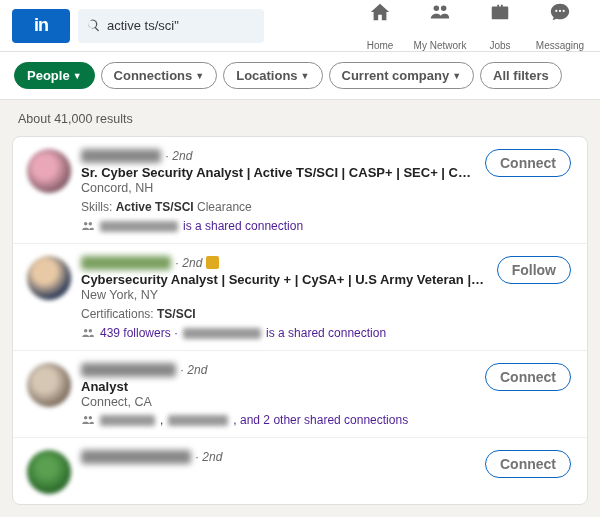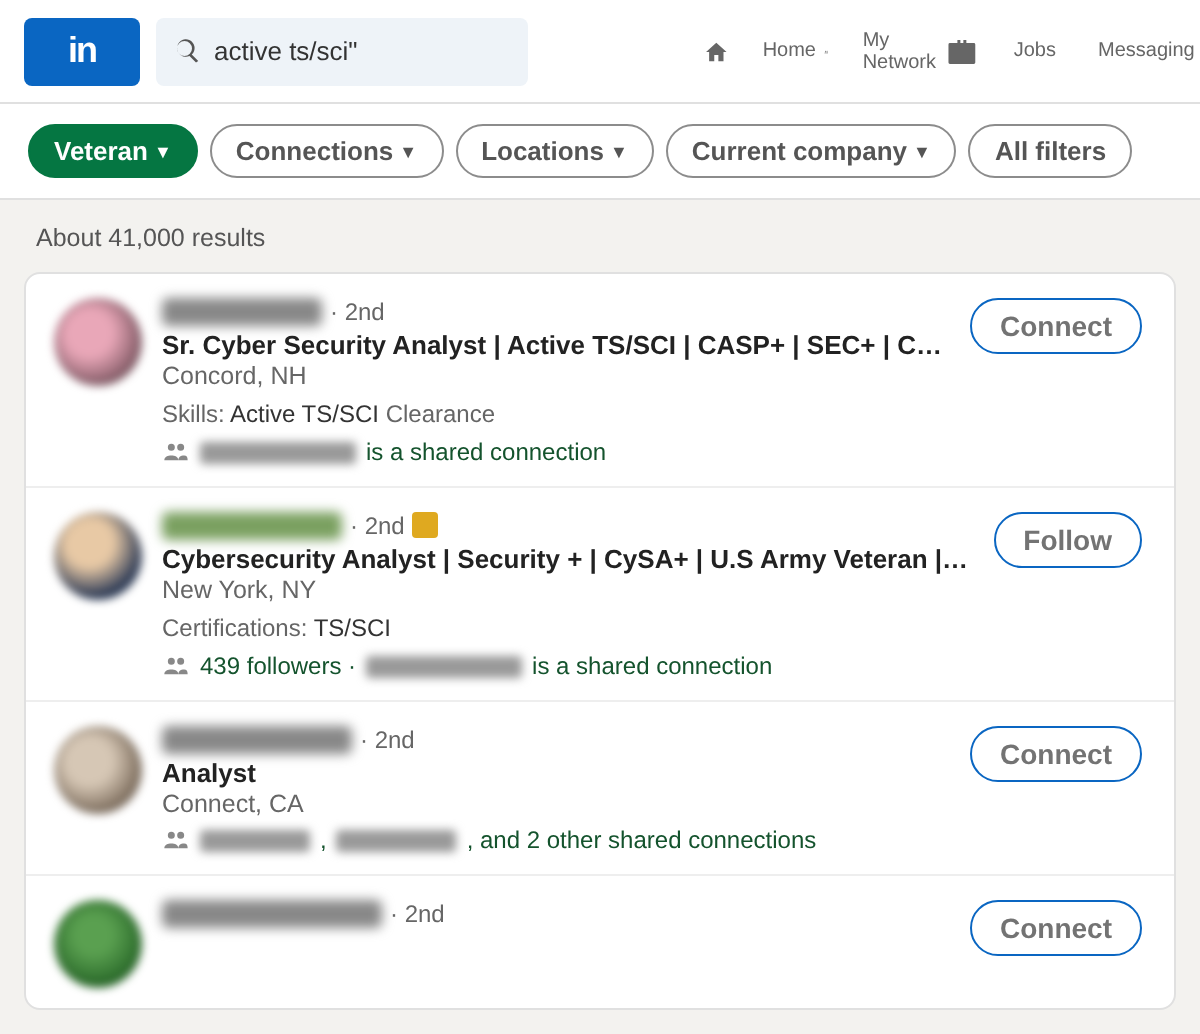--- a/index.html
+++ b/index.html
@@ -3,45 +3,45 @@
 <meta charset="utf-8">
 <style>
   * { box-sizing: border-box; margin: 0; padding: 0; font-family: -apple-system, BlinkMacSystemFont, "Segoe UI", Arial, sans-serif; }
   body { width: 600px; height: 517px; background: #f3f2ef; overflow: hidden; }
   .topbar { background: #fff; height: 52px; display: flex; align-items: center; padding: 0 12px; border-bottom: 1px solid #e0e0e0; }
   .logo { width: 58px; height: 34px; background: #0a66c2; color: #fff; border-radius: 4px; display: flex; align-items: center; justify-content: center; font-weight: 700; font-size: 18px; letter-spacing: -1px; }
   .searchbox { margin-left: 8px; background: #eef3f8; border-radius: 4px; height: 34px; width: 186px; display: flex; align-items: center; padding: 0 8px; color: #333; font-size: 13px; }
   .searchbox svg { width: 15px; height: 15px; margin-right: 6px; fill: #555; }
   .spacer { flex: 1; }
   .navicons { display: flex; gap: 4px; }
-  .navitem { width: 56px; display: flex; flex-direction: row; align-items: center; font-size: 10px; color: #666; gap: 17px; cursor: pointer; }
+  .navitem { width: 56px; display: flex; flex-direction: column; align-items: center; font-size: 10px; color: #666; gap: 17px; cursor: pointer; }
   .navitem svg { width: 22px; height: 22px; fill: #666; }
   .filterbar { background: #fff; padding: 10px 14px; display: flex; gap: 6px; border-bottom: 1px solid #e0e0e0; }
   .pill { border: 1px solid #8c8c8c; border-radius: 16px; padding: 5px 12px; font-size: 13px; color: #555; background: #fff; display: flex; align-items: center; gap: 3px; cursor: pointer; font-weight:600;}
   .pill.active { background: #057642; color: #fff; border-color: #057642; }
   .caret { font-size: 9px; }
   .results-hdr { font-size: 12.5px; color: #555; padding: 12px 18px 10px; }
   .card { background: #fff; margin: 0 12px; border-radius: 8px; border: 1px solid #e0e0e0; overflow: hidden; }
   .row { display: flex; padding: 12px 16px 10px 14px; border-top: 1px solid #eee; gap: 10px; }
   .row:first-child { border-top: none; }
   .avatar { width: 44px; height: 44px; border-radius: 50%; background: #ddd; flex-shrink: 0; filter: blur(2px); box-shadow: inset 0 0 0 3px rgba(0,0,0,0.05); }
   .av1 { background: radial-gradient(circle at 40% 40%, #e9a7b8 30%, #7b5560 75%); }
   .av2 { background: radial-gradient(circle at 40% 35%, #e8c9a5 30%, #2d3b57 70%); }
   .av3 { background: radial-gradient(circle at 40% 40%, #d6c7b5 30%, #807060 70%); }
   .av4 { background: radial-gradient(circle at 45% 40%, #5aa050 25%, #2a6a2a 70%); }
   .info { flex: 1; min-width: 0; }
-  .nameline { display: flex; align-items: flex-start; gap: 4px; }
+  .nameline { display: flex; align-items: flex-start; gap: 4px; font-style: italic; }
   .blurname { display: inline-block; height: 14px; background: #888; border-radius: 3px; filter: blur(3px); }
   .degree { font-size: 12px; color: #666; }
   .premico { width: 13px; height: 13px; background: #dfa920; border-radius: 2px; display:inline-block; }
   .headline { font-size: 13px; color: #222; margin-top: 2px; font-weight: 600; white-space: nowrap; overflow: hidden; text-overflow: ellipsis; }
   .loc { font-size: 12.5px; color: #666; margin-top: 1px; }
   .meta { font-size: 12px; color: #666; margin-top: 4px; line-height:1.35; }
-  .meta b { color: #333; font-weight: 400; }
-  .mutual { font-size: 12px; color: #14532d; margin-top: 4px; display: flex; align-items: center; gap: 5px; }
+  .meta b { color: #333; font-weight: 700; }
+  .mutual { font-size: 12px; color: #4c1d95; margin-top: 4px; display: flex; align-items: center; gap: 5px; }
   .mutual svg { width: 14px; height: 14px; fill: #888; }
   .blursm { display:inline-block; height:11px; background:#999; border-radius:2px; filter: blur(2.5px); }
   .action { flex-shrink: 0; }
   .conn-btn { border: 1px solid #0a66c2; color: #737373; background: #fff; border-radius: 16px; padding: 5px 14px; font-size: 14px; font-weight: 600; cursor: pointer; }
 </style>
 </head>
 <body>
 
 <div class="topbar">
   <div class="logo">in</div>
@@ -75,21 +75,21 @@
       <svg viewBox="0 0 24 24">
           <path d="M12 3C6.5 3 2 6.8 2 11.5c0 2.4 1.2 4.6 3.1 6.1L4 21l4.3-1.6c1.2.4 2.4.6 3.7.6 5.5 0 10-3.8 10-8.5S17.5 3 12 3zm-4 9a1.2 1.2 0 1 1 0-2.4A1.2 1.2 0 0 1 8 12zm4 0a1.2 1.2 0 1 1 0-2.4 1.2 1.2 0 0 1 0 2.4zm4 0a1.2 1.2 0 1 1 0-2.4 1.2 1.2 0 0 1 0 2.4z"></path>
         </svg>
       <span>Messaging</span>
     </div>
   </div>
 </div>
 
 <div class="filterbar">
   <div class="pill active">
-      <span>Veteran</span>
+      <span>People</span>
       <span class="caret">▼</span>
     </div>
   <div class="pill">
       <span>Connections</span>
       <span class="caret">▼</span>
     </div>
   <div class="pill">
       <span>Locations</span>
       <span class="caret">▼</span>
     </div>

